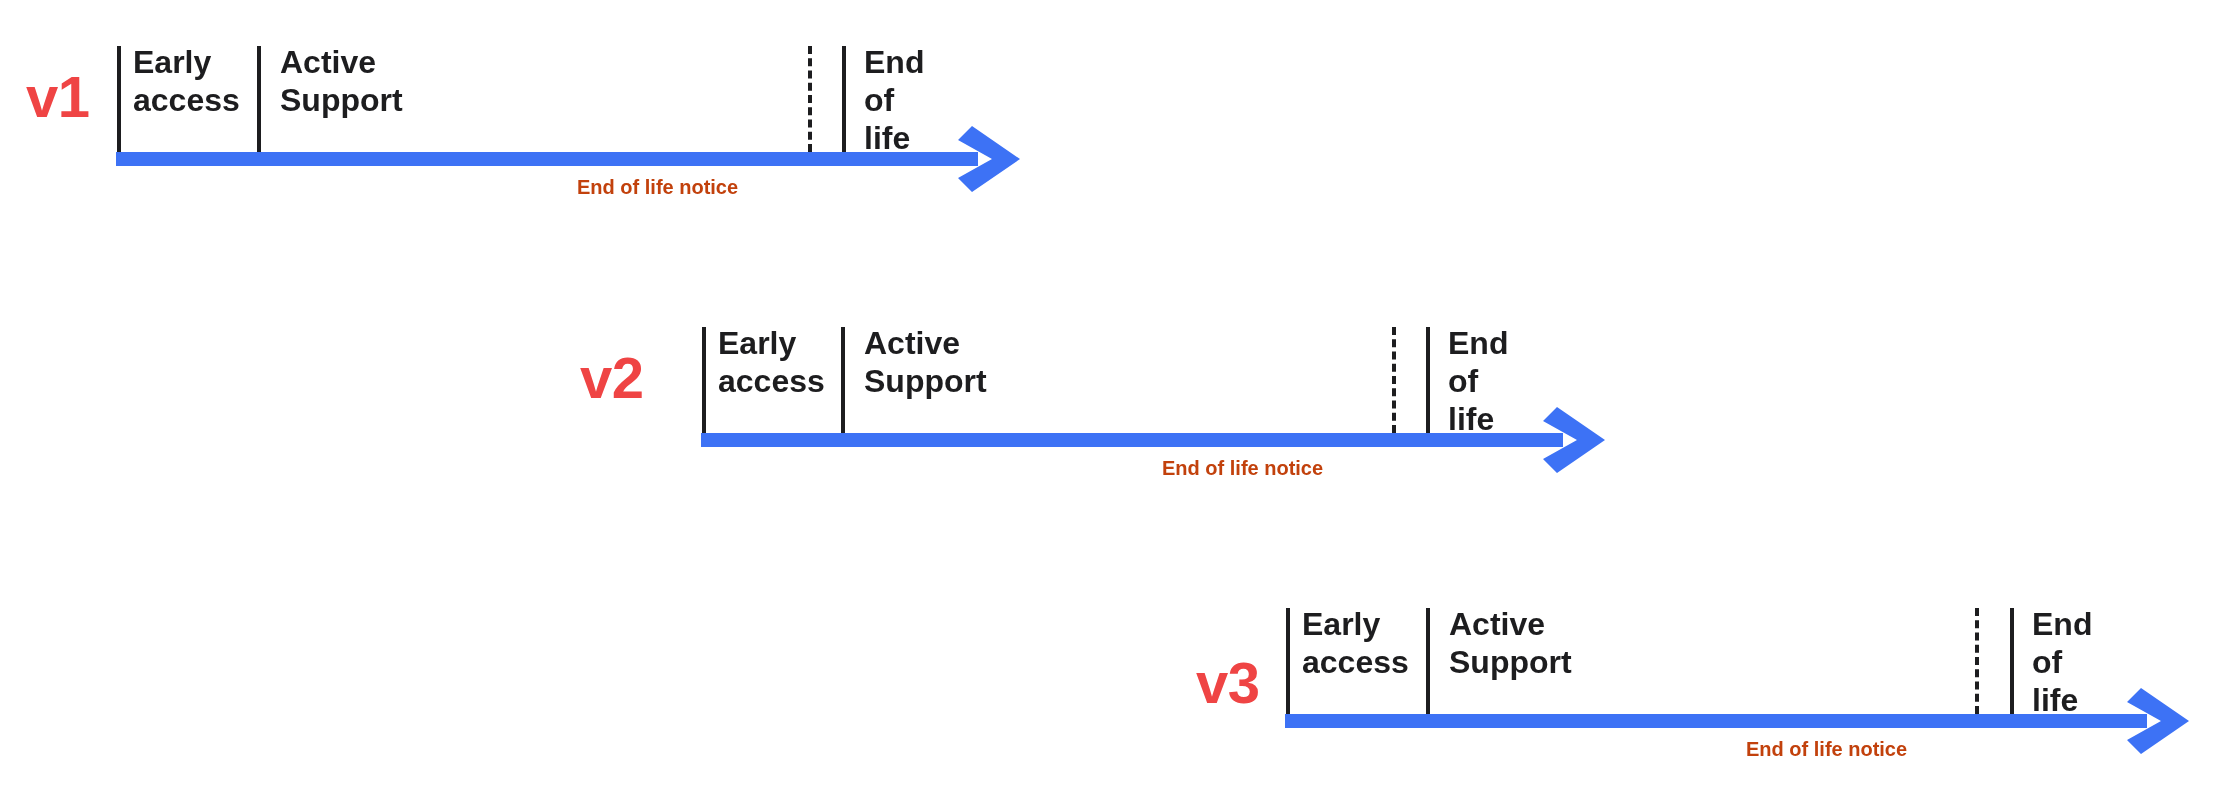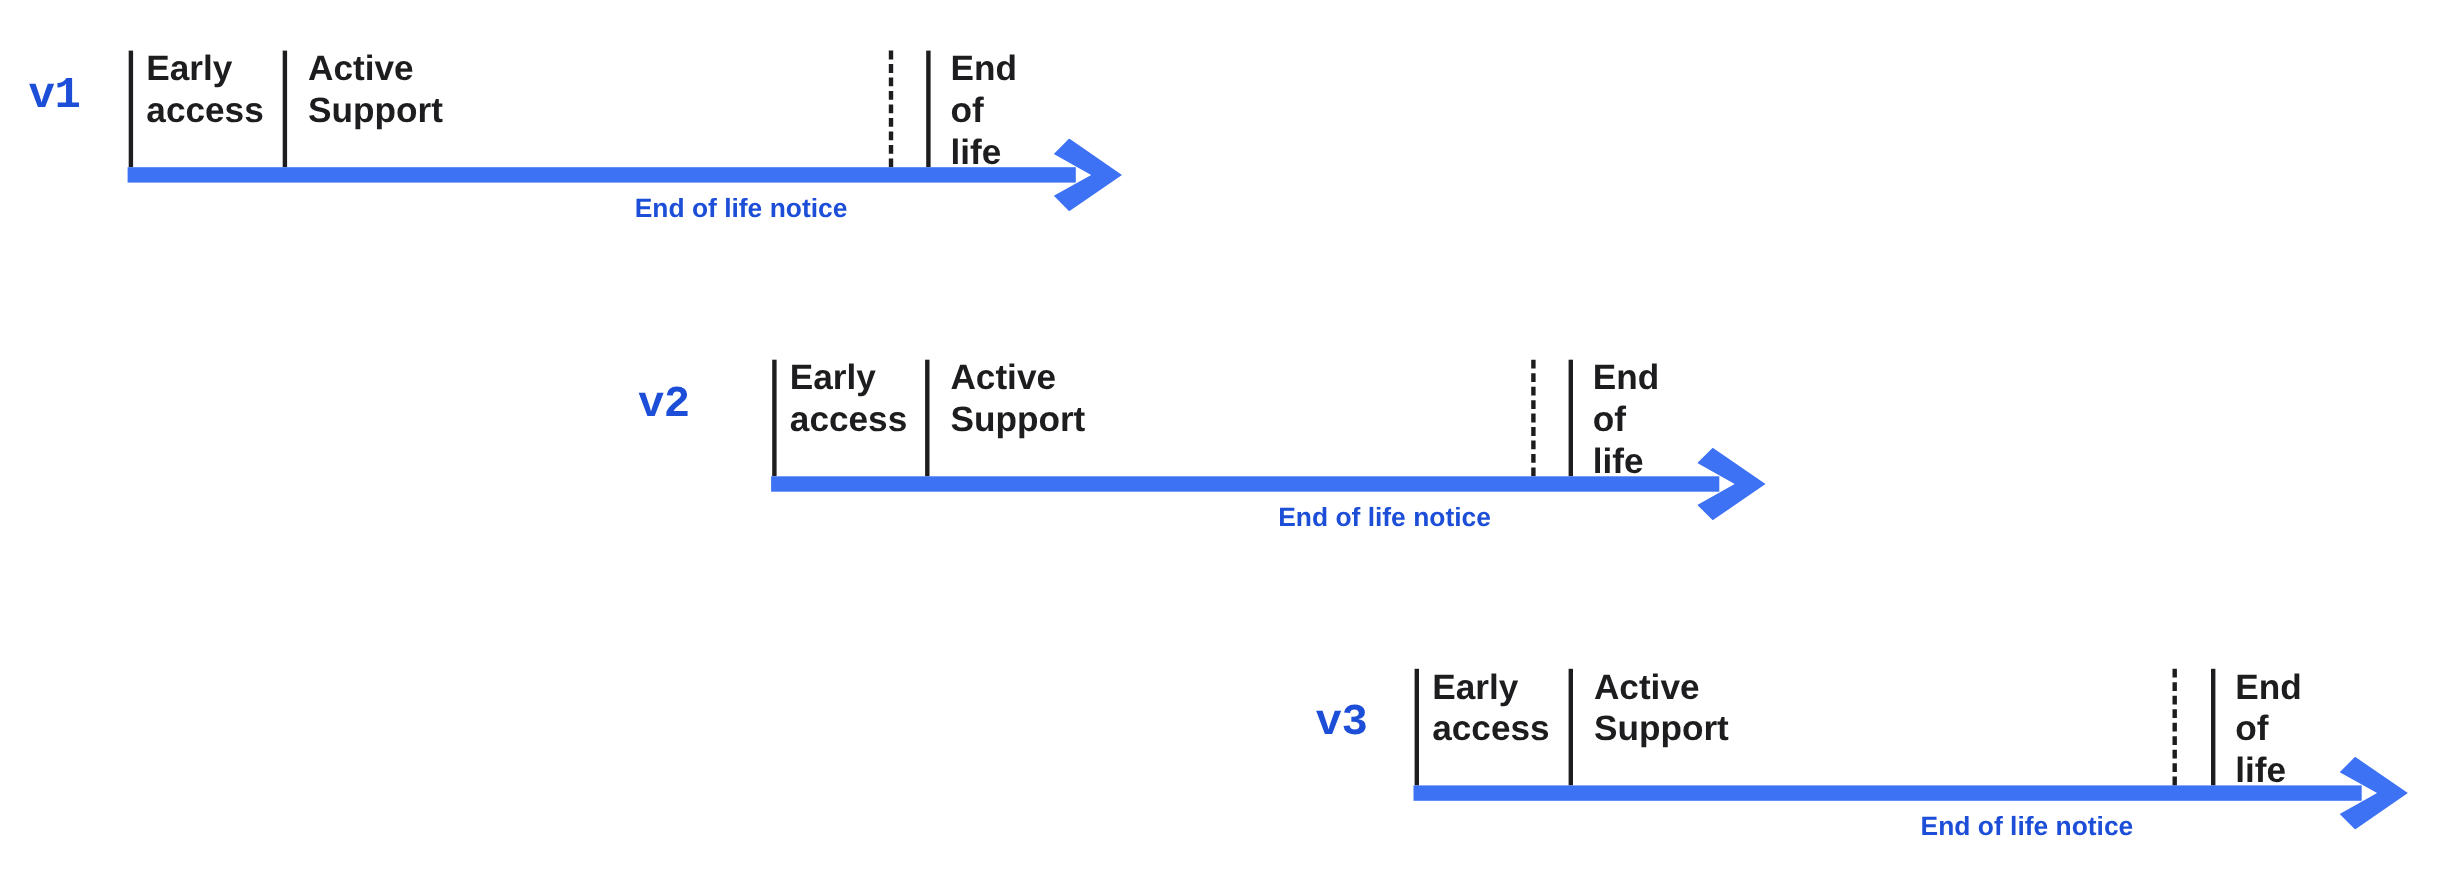--- a/index.html
+++ b/index.html
@@ -22,27 +22,26 @@
 
   
   .timeline-row {
     position: absolute;
     left: 0;
     top: 0;
   }
 
   .version-label {
     position: absolute;
-    font-size: 40px;
+    font-size: 58px;
     font-weight: 700;
-    color: #1d4ed8;
+    color: #ef4444;
     letter-spacing: -0.5px;
     line-height: 1;
     white-space: nowrap;
-    font-family: Liberation Mono, monospace;
   }
 
   
   .phase-divider {
     position: absolute;
     width: 4px;
     background: #1d1d1f;
   }
 
   .phase-divider.dashed {
@@ -56,23 +55,23 @@
     position: absolute;
     font-size: 32px;
     font-weight: 700;
     color: #1d1d1f;
     line-height: 1.18;
     white-space: pre-line;
   }
 
   .notice-label {
     position: absolute;
-    font-size: 24px;
+    font-size: 20px;
     font-weight: 700;
-    color: #1d4ed8;
+    color: #c2410c;
     line-height: 1.18;
     white-space: nowrap;
     text-align: center;
   }
 
   
   .arrow-shaft {
     position: absolute;
     height: 14px;
     background: #3d72f5;
@@ -142,21 +141,21 @@
       <svg width="62" height="66" viewBox="0 0 62 66">
         <polygon points="14,0 62,33 14,66 0,52 34,33 0,14" fill="#3d72f5"></polygon>
       </svg>
     </div>
 
     <div class="notice-label" style="left:1162px; top:457px;">End of life notice</div>
   </div>
 
   <div class="timeline-row">
 
-    <div class="version-label" style="left:1196px; top:638px;">v3</div>
+    <div class="version-label" style="left:1196px; top:654px;">v3</div>
 
     <div class="phase-divider" style="left:1286px; top:608px; height:106px;"></div>
 
     <div class="phase-label" style="left:1302px; top:606px;">Early
 access</div>
 
     <div class="phase-divider" style="left:1426px; top:608px; height:106px;"></div>
 
     <div class="phase-label" style="left:1449px; top:606px;">Active Support</div>
 

